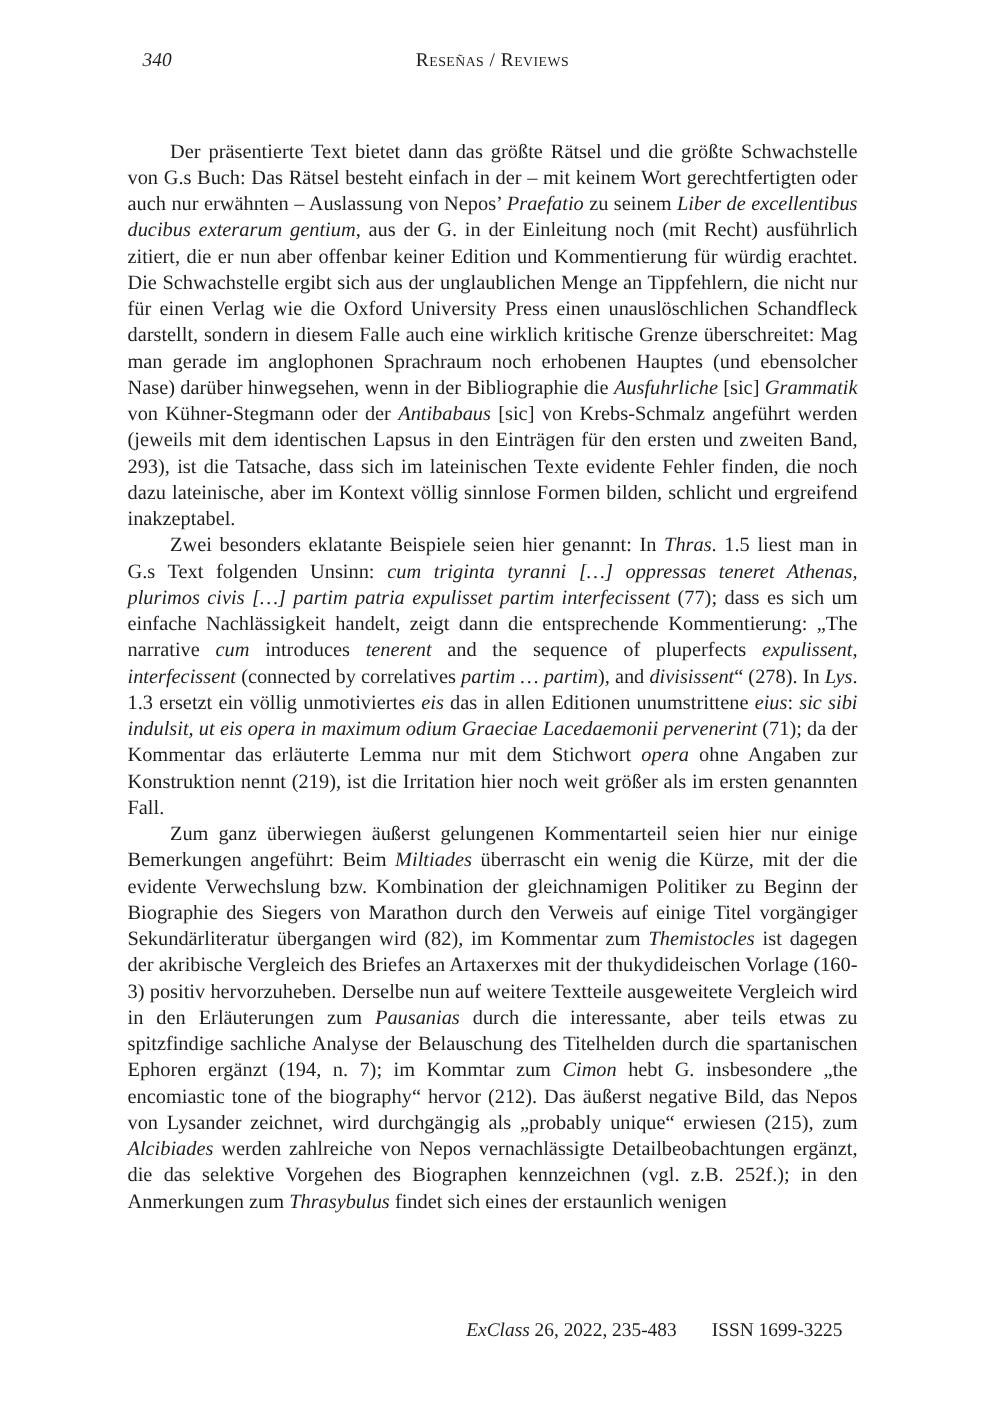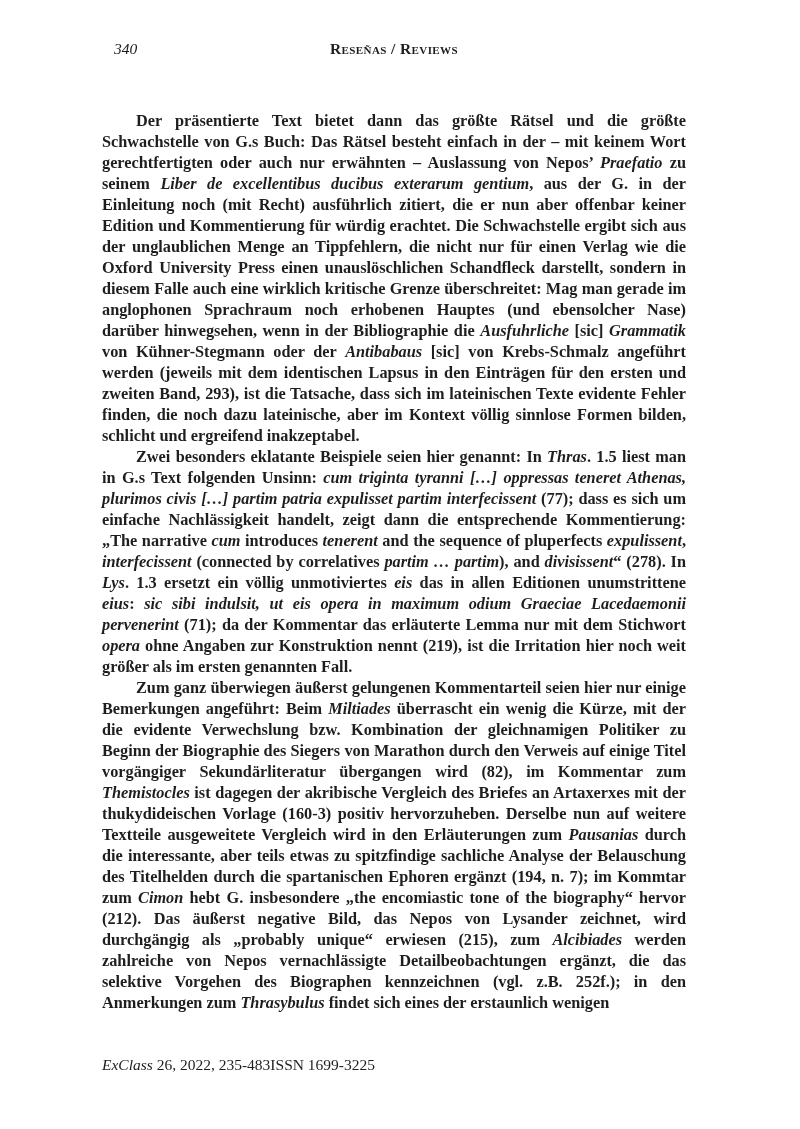--- a/index.html
+++ b/index.html
@@ -30,48 +30,47 @@
     font-style: italic;
   }
   .running-title {
     position: absolute;
     left: 0;
     right: 0;
     top: 0;
     text-align: center;
     font-variant: small-caps;
     letter-spacing: 0.4px;
-    font-weight: bold;
   }
   .review-text {
     position: absolute;
     top: 110px;
     left: 102px;
     width: 584px;
   }
   .para {
     margin: 0;
     padding: 0;
     text-align: justify;
     text-indent: 34px;
     font-size: 16.3px;
     line-height: 21px;
-    font-weight: bold;
   }
   .para i {
     font-style: italic;
   }
   .page-footer {
     position: absolute;
     top: 1056px;
-    left: 102px;
+    left: 90px;
     width: 584px;
     display: flex;
-    justify-content: flex-start;
+    justify-content: flex-end;
     font-size: 15.5px;
+    gap: 28px;
   }
   .footer-left i {
     font-style: italic;
   }
 </style>
 </head>
 <body>
 
 <div class="page-header">
   <span class="page-number">340</span>

